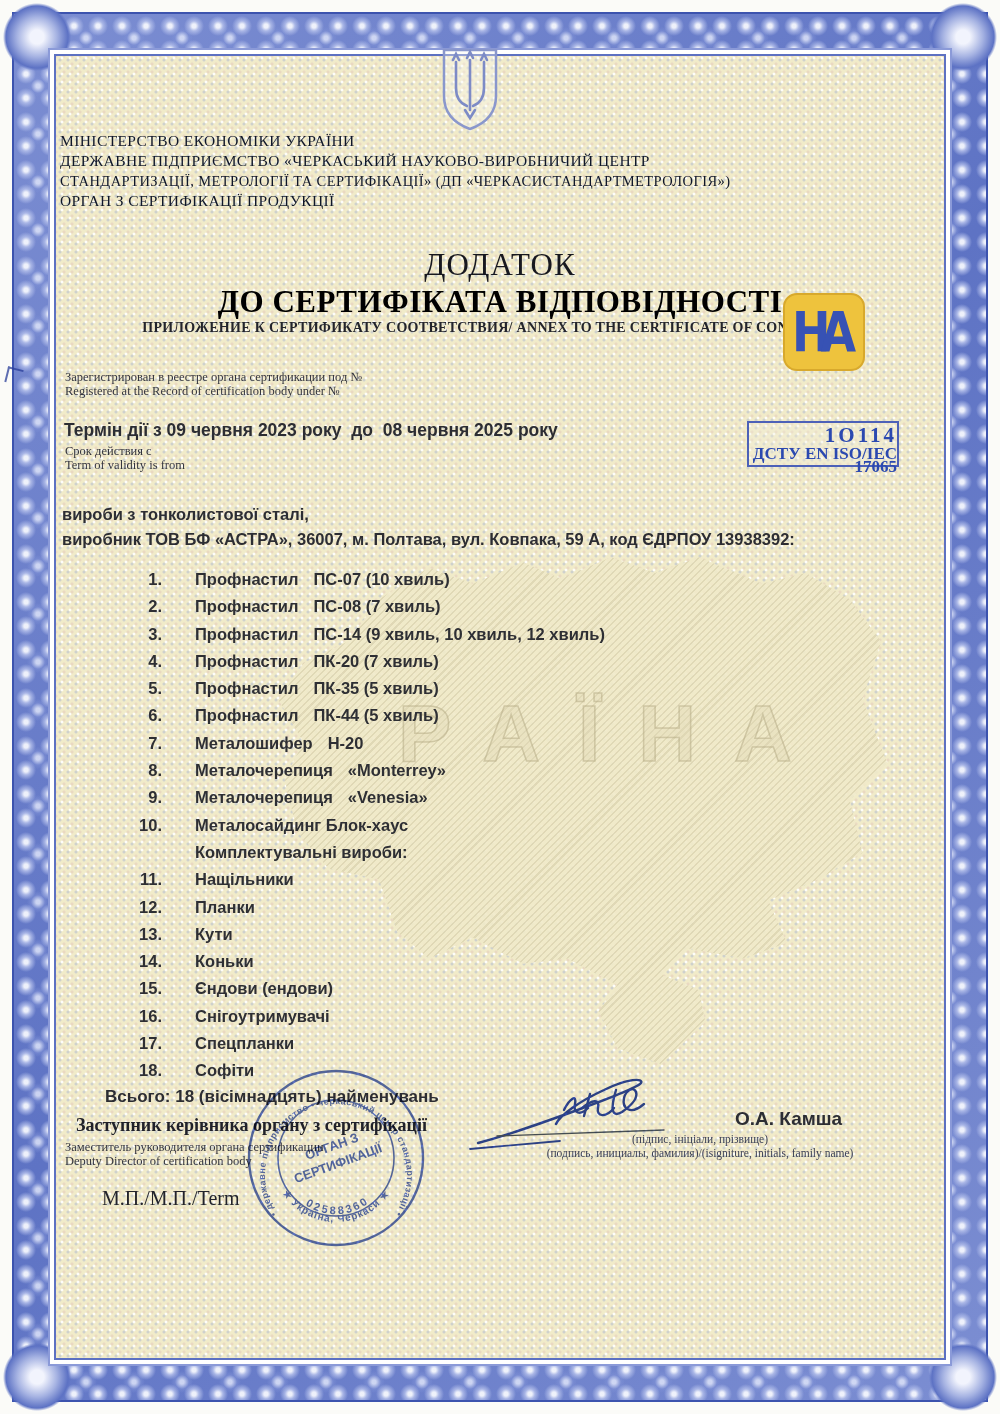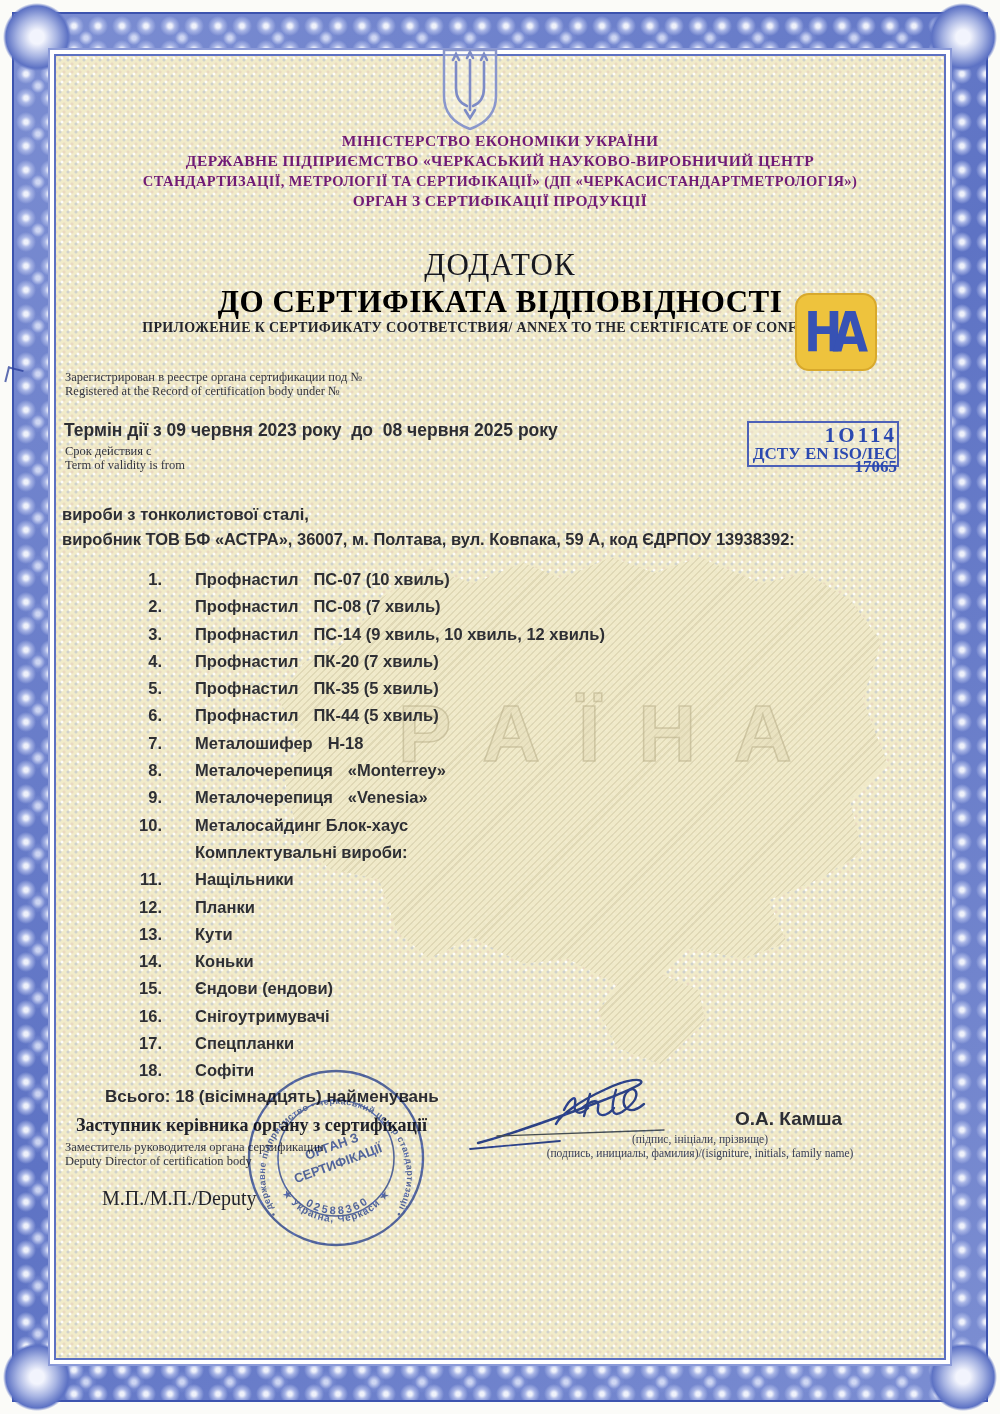--- a/index.html
+++ b/index.html
@@ -27,32 +27,32 @@
   
   .wm-map{position:absolute;left:272px;top:552px;width:628px;height:528px;
     background-color:rgba(240,233,201,.92);
     background-image:repeating-linear-gradient(135deg, rgba(182,172,132,.28) 0 1.5px, transparent 1.5px 5px);
     clip-path:polygon(25% 3%,32% 6%,40% 2%,46% 5%,54% 1%,61% 4%,68% 1%,78% 6%,85% 4%,92% 9%,97% 17%,94% 28%,98% 40%,92% 47%,94% 57%,87% 62%,79% 66%,82% 74%,75% 77%,66% 75%,62% 80%,68% 83%,69% 89%,62% 97%,55% 94%,52% 87%,55% 82%,47% 77%,40% 78%,32% 73%,25% 77%,20% 72%,17% 62%,9% 60%,4% 53%,2% 43%,5% 36%,1% 28%,5% 21%,12% 17%,17% 9%);}
   .wm-text{position:absolute;left:398px;top:688px;font-family:"Liberation Sans",sans-serif;
     font-size:80px;font-weight:bold;letter-spacing:38px;color:rgba(222,214,178,.34);
     -webkit-text-stroke:1.5px rgba(178,168,130,.5);}
   
   .arms{position:absolute;left:438px;top:46px;}
-  .hdr{position:absolute;left:60px;top:131px;width:880px;text-align:center;font-weight:bold;
-    color:#701a75;line-height:20px;font-size:15.5px;letter-spacing:.4px;}
+  .hdr{position:absolute;left:60px;top:131px;width:880px;font-weight:normal;
+    color:#0f172a;line-height:20px;font-size:15.5px;letter-spacing:.4px;}
   .hdr .l3{font-size:14.5px;}
   .title1{position:absolute;left:60px;top:247px;width:880px;text-align:center;
     font-size:31px;font-weight:normal;color:#17181f;letter-spacing:1px;}
   .title2{position:absolute;left:60px;top:284px;width:880px;text-align:center;
     font-size:31px;font-weight:bold;color:#000000;letter-spacing:.5px;}
   .subtitle{position:absolute;left:60px;top:320px;width:880px;text-align:center;
     font-size:14px;font-weight:bold;color:#23242c;letter-spacing:.3px;}
   
   .logo{position:absolute;left:783px;top:293px;width:78px;height:74px;background:#eec33d;
-    border-radius:14px;border:2px solid #d8a92c;display:flex;align-items:center;justify-content:center;z-index:5;margin-left:12px;}
+    border-radius:14px;border:2px solid #d8a92c;display:flex;align-items:center;justify-content:center;z-index:5;}
   .logo .mono{font-family:"DejaVu Sans",sans-serif;font-weight:800;font-size:46px;color:#3752b4;
     letter-spacing:-10px;transform:scaleY(1.18);padding-right:10px;}
   .accbox{position:absolute;left:747px;top:379px;width:148px;height:42px;border:2px solid #4c61b8;
     text-align:right;color:#2b49b0;z-index:5;background:rgba(240,238,218,.35);margin-top:42px;}
   .accbox .code{font-size:21px;font-weight:bold;letter-spacing:3px;line-height:24px;}
   .accbox .std{font-size:17px;font-weight:bold;line-height:13px;}
   
   .regline{position:absolute;left:64px;top:347px;font-size:17.5px;font-weight:bold;color:#20212a;}
   .regline .num{font-family:"Liberation Sans",sans-serif;font-size:17px;}
   .sub{position:absolute;font-size:12.5px;color:#33343e;}
@@ -164,21 +164,21 @@
         <div class="item-row">
           <span class="item-num">5.</span>
           <span class="item-text">Профнастил<span class="item-spec">ПК-35 (5 хвиль)</span></span>
         </div>
         <div class="item-row">
           <span class="item-num">6.</span>
           <span class="item-text">Профнастил<span class="item-spec">ПК-44 (5 хвиль)</span></span>
         </div>
         <div class="item-row">
           <span class="item-num">7.</span>
-          <span class="item-text">Металошифер<span class="item-spec">Н-18</span></span>
+          <span class="item-text">Металошифер<span class="item-spec">Н-20</span></span>
         </div>
         <div class="item-row">
           <span class="item-num">8.</span>
           <span class="item-text">Металочерепиця<span class="item-spec">«Monterrey»</span></span>
         </div>
         <div class="item-row">
           <span class="item-num">9.</span>
           <span class="item-text">Металочерепиця<span class="item-spec">«Venesia»</span></span>
         </div>
         <div class="item-row">
@@ -221,21 +221,21 @@
           <span class="item-num">18.</span>
           <span class="item-text">Софіти</span>
         </div>
       </div>
 
     <div class="total">Всього: 18 (вісімнадцять) найменувань</div>
 
     <div class="officer">Заступник керівника органу з сертифікації</div>
     <div class="sub" style="left:65px;top:1140px">Заместитель руководителя органа сертификации</div>
     <div class="sub" style="left:65px;top:1154px">Deputy Director of certification body</div>
-    <div class="mp">М.П./М.П./Deputy</div>
+    <div class="mp">М.П./М.П./Term</div>
 
     <svg class="ink" style="left:445px;top:1065px" width="235" height="95" viewBox="445 1065 235 95">
       <g fill="none" stroke="#2f48a8" stroke-width="2.4" stroke-linecap="round">
         <path d="M478 1143 C 520 1132, 636 1090, 641 1083 C 644 1078, 628 1078, 604 1090 C 580 1101, 560 1115, 556 1124"></path>
         <path d="M564 1110 C 570 1098, 577 1094, 575 1104 C 573 1113, 580 1116, 588 1108"></path>
         <path d="M590 1094 L 584 1116"></path>
         <path d="M582 1108 C 592 1100, 600 1098, 598 1108 C 596 1117, 606 1118, 614 1108"></path>
         <path d="M616 1090 C 610 1110, 612 1118, 622 1112 C 632 1105, 638 1098, 636 1092 C 634 1086, 626 1090, 624 1098 C 622 1108, 630 1116, 644 1104"></path>
         <path d="M470 1149 L 560 1141" stroke-width="1.8"></path>
         <path d="M497 1136 L 664 1130" stroke-width="1.4" stroke="#4a5568"></path>

